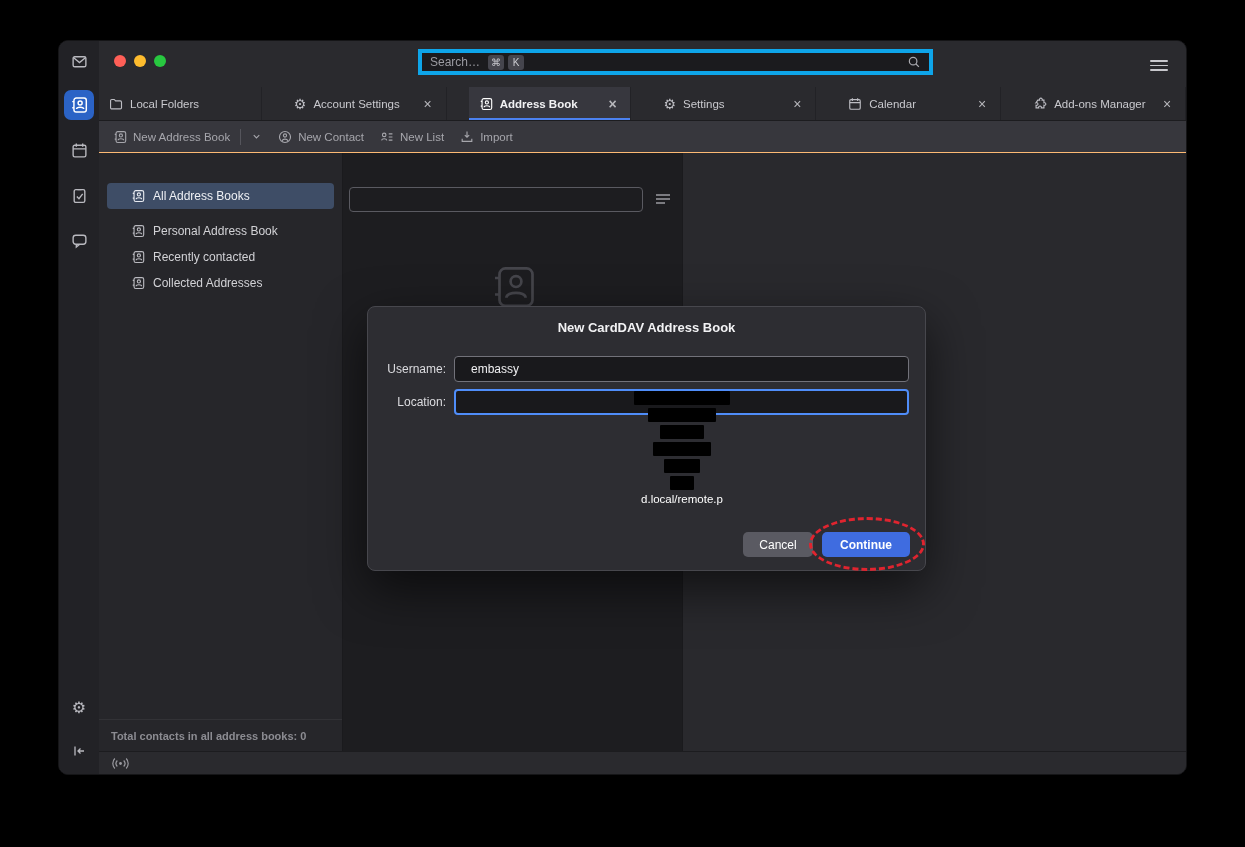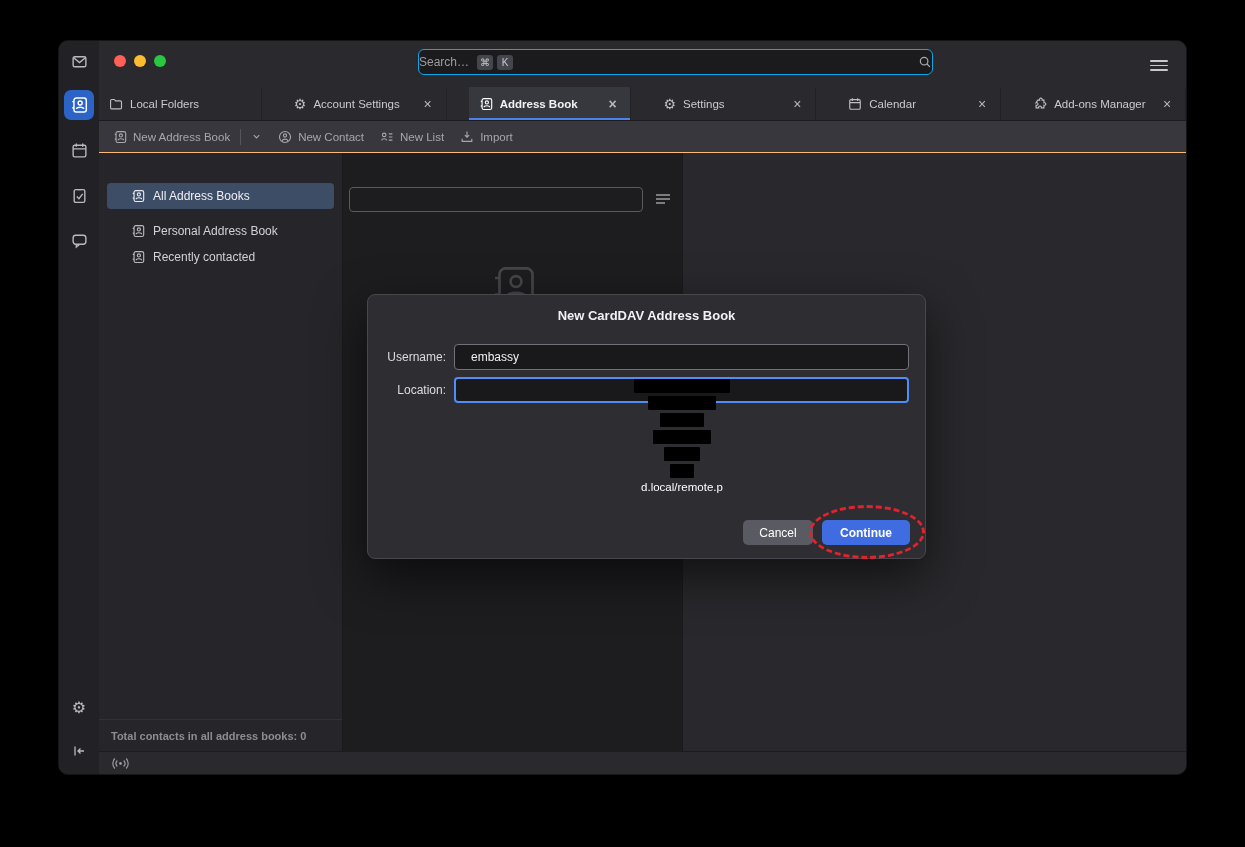--- a/index.html
+++ b/index.html
@@ -16,21 +16,21 @@
     justify-content:center; color:#b9b9bf; border-radius:6px; cursor:default; }
   .rail-btn.selected { background:#2b63c6; color:#fff; width:30px; height:30px; left:5px; border-radius:7px; }
   .r-mail{top:6px} .r-ab{top:49px} .r-cal{top:95px} .r-task{top:140px} .r-chat{top:185px}
   .r-gear{top:652px; font-size:16px;} .r-collapse{top:696px}
 
   
   .titlebar { position:absolute; left:40px; top:0; right:0; height:46px; background:#2a2a2e; }
   .light { position:absolute; top:14px; width:12px; height:12px; border-radius:50%; }
   .light.red{left:15px; background:#ff5f57} .light.yellow{left:35px; background:#febc2e} .light.green{left:55px; background:#28c840}
   .searchbox { position:absolute; left:319px; top:8px; width:515px; height:26px; background:#1b1b1e;
-    border:1px solid #0ea5e9; border-radius:6px; display:flex; align-items:center; padding:0 0; }
+    border:4px solid #0ea5e9; border-radius:0; display:flex; align-items:center; padding:0 8px; }
   .searchbox .ph { color:#9b9ba1; font-size:12px; }
   .key { background:#45454d; color:#c9c9cf; font-size:10px; border-radius:3px; height:15px; min-width:16px;
     display:inline-flex; align-items:center; justify-content:center; padding:0 3px; margin-left:4px; }
   .key.first { margin-left:8px; }
   .searchbox .mag { margin-left:auto; color:#a9a9af; }
   .hamburger { position:absolute; right:18px; top:16px; width:18px; cursor:default; }
   .hamburger div { height:1.6px; background:#c8c8cd; margin:3px 0; border-radius:1px; }
 
   
   .tabbar { position:absolute; left:40px; top:46px; right:0; height:34px; background:#2a2a2e;
@@ -69,21 +69,21 @@
   .contacts-search { position:absolute; left:6px; top:34px; width:294px; height:25px; background:#1d1d20;
     border:1px solid #5a5a61; border-radius:4px; color:#e8e8ea; font-size:12px; padding:0 8px; outline:none; }
   .display-btn { position:absolute; left:311px; top:38px; width:20px; height:18px; color:#9a9aa0; cursor:default; }
   .placeholder-contact { position:absolute; left:146px; top:110px; color:#45454b; }
 
   
   .statusbar { position:absolute; left:40px; bottom:0; right:0; height:23px; background:#2a2a2e;
     border-top:1px solid #1c1c1f; display:flex; align-items:center; padding-left:12px; color:#9a9aa0; }
 
   
-  .dialog { position:absolute; left:308px; top:253px; width:559px; height:265px; background:#2d2d32;
+  .dialog { position:absolute; left:308px; top:265px; width:559px; height:265px; background:#2d2d32;
     border:1px solid #47474d; border-radius:8px; box-shadow:0 18px 50px rgba(0,0,0,.6); z-index:40; }
   .dialog .title { text-align:center; margin-top:13px; font-size:13px; font-weight:bold; color:#f2f2f4; }
   .dlg-label { position:absolute; left:0; width:78px; text-align:right; font-size:12px; color:#dcdce0; }
   .lbl-user { top:55px; } .lbl-loc { top:88px; }
   .dlg-input { position:absolute; left:86px; width:455px; height:26px; background:#19191c;
     border:1px solid #72727a; border-radius:4px; color:#f0f0f2; font-size:12px; padding:0 16px; outline:none; }
   .in-user { top:49px; }
   .in-loc { top:82px; border:2px solid #4f8df9; display:flex; align-items:center; gap:3px; padding:0 6px;flex-direction:column; }
   .redact { background:#000; height:14px; border-radius:1px; flex:0 0 auto; }
   .w1{width:96px} .w2{width:68px} .w3{width:44px} .w4{width:58px} .w5{width:36px} .w6{width:24px}
@@ -294,20 +294,31 @@
           <span class="aicon">
             <svg width="14" height="14" viewBox="0 0 16 16" fill="none" stroke="currentColor" stroke-width="1.3">
               <rect x="3.5" y="1.8" width="11" height="12.5" rx="2"></rect>
                 <path d="M2 5 h1.5 M2 10.5 h1.5"></path>
               <circle cx="9" cy="6.2" r="1.8"></circle>
                 <path d="M5.8 11.6 c0-2.2 6.4-2.2 6.4 0"></path>
               </svg>
           </span>
           <span>Recently contacted</span>
         </div>
+        <div class="ab-row">
+          <span class="aicon">
+            <svg width="14" height="14" viewBox="0 0 16 16" fill="none" stroke="currentColor" stroke-width="1.3">
+              <rect x="3.5" y="1.8" width="11" height="12.5" rx="2"></rect>
+                <path d="M2 5 h1.5 M2 10.5 h1.5"></path>
+              <circle cx="9" cy="6.2" r="1.8"></circle>
+                <path d="M5.8 11.6 c0-2.2 6.4-2.2 6.4 0"></path>
+              </svg>
+          </span>
+          <span>Collected Addresses</span>
+        </div>
       </div>
       <div class="footer">Total contacts in all address books: 0</div>
     </section>
 
     <section class="pane-middle">
       <input class="contacts-search" value="" style="">
       <span class="display-btn">
         <svg width="18" height="16" viewBox="0 0 18 16" fill="none" stroke="currentColor" stroke-width="1.4">
           <path d="M2 4 h14 M2 8 h14 M2 12 h9"></path>
           </svg>

